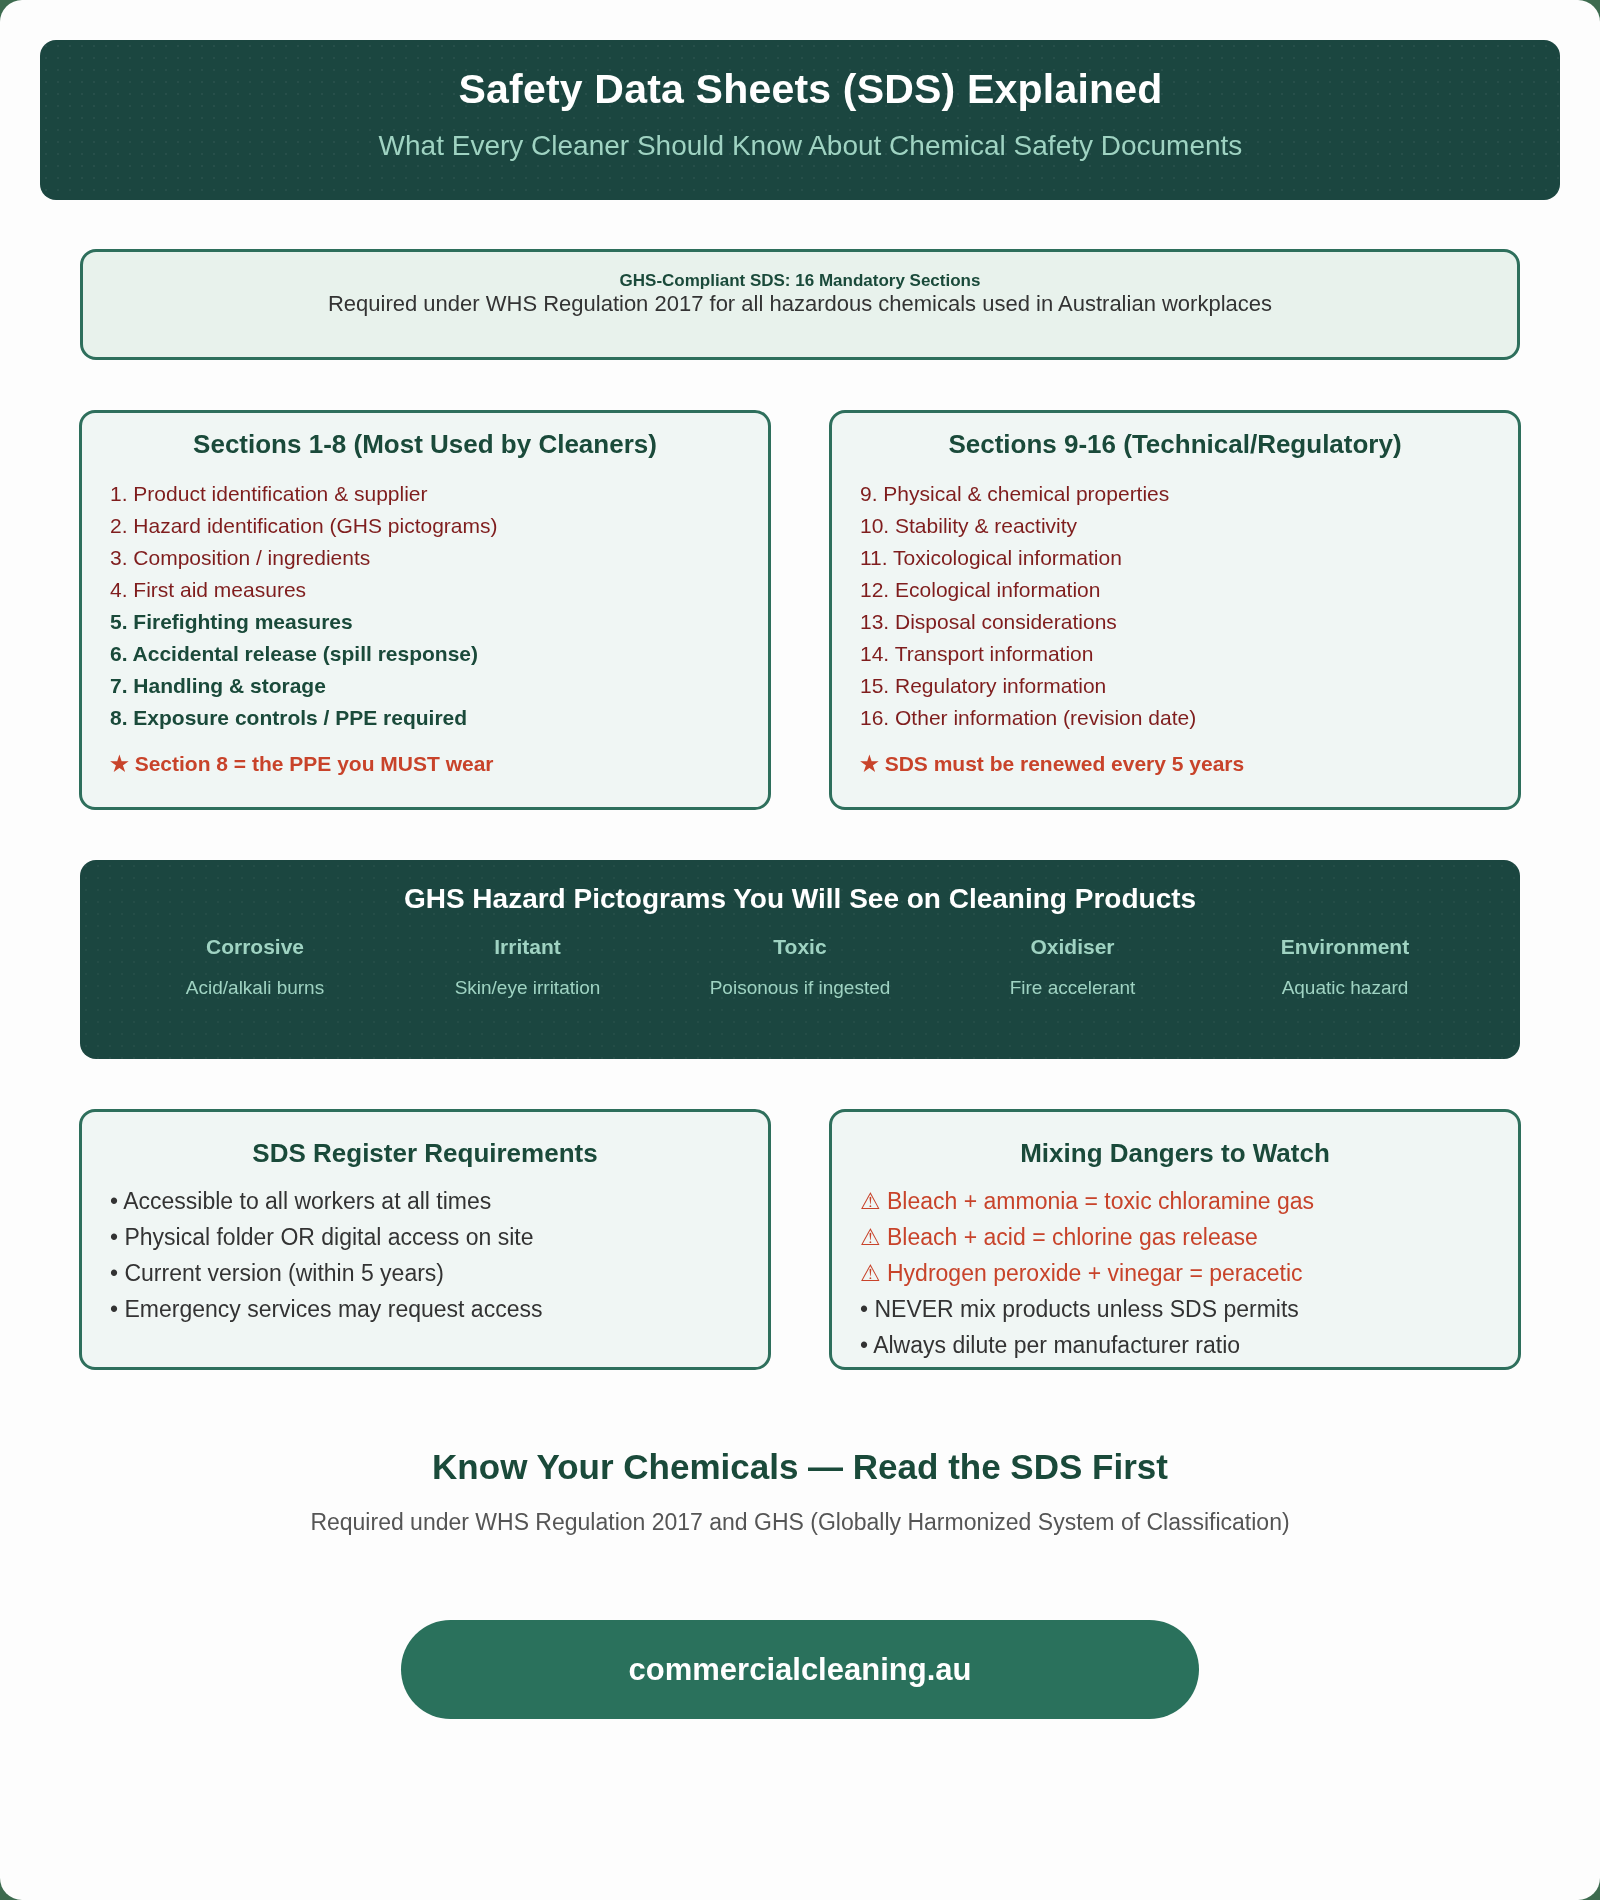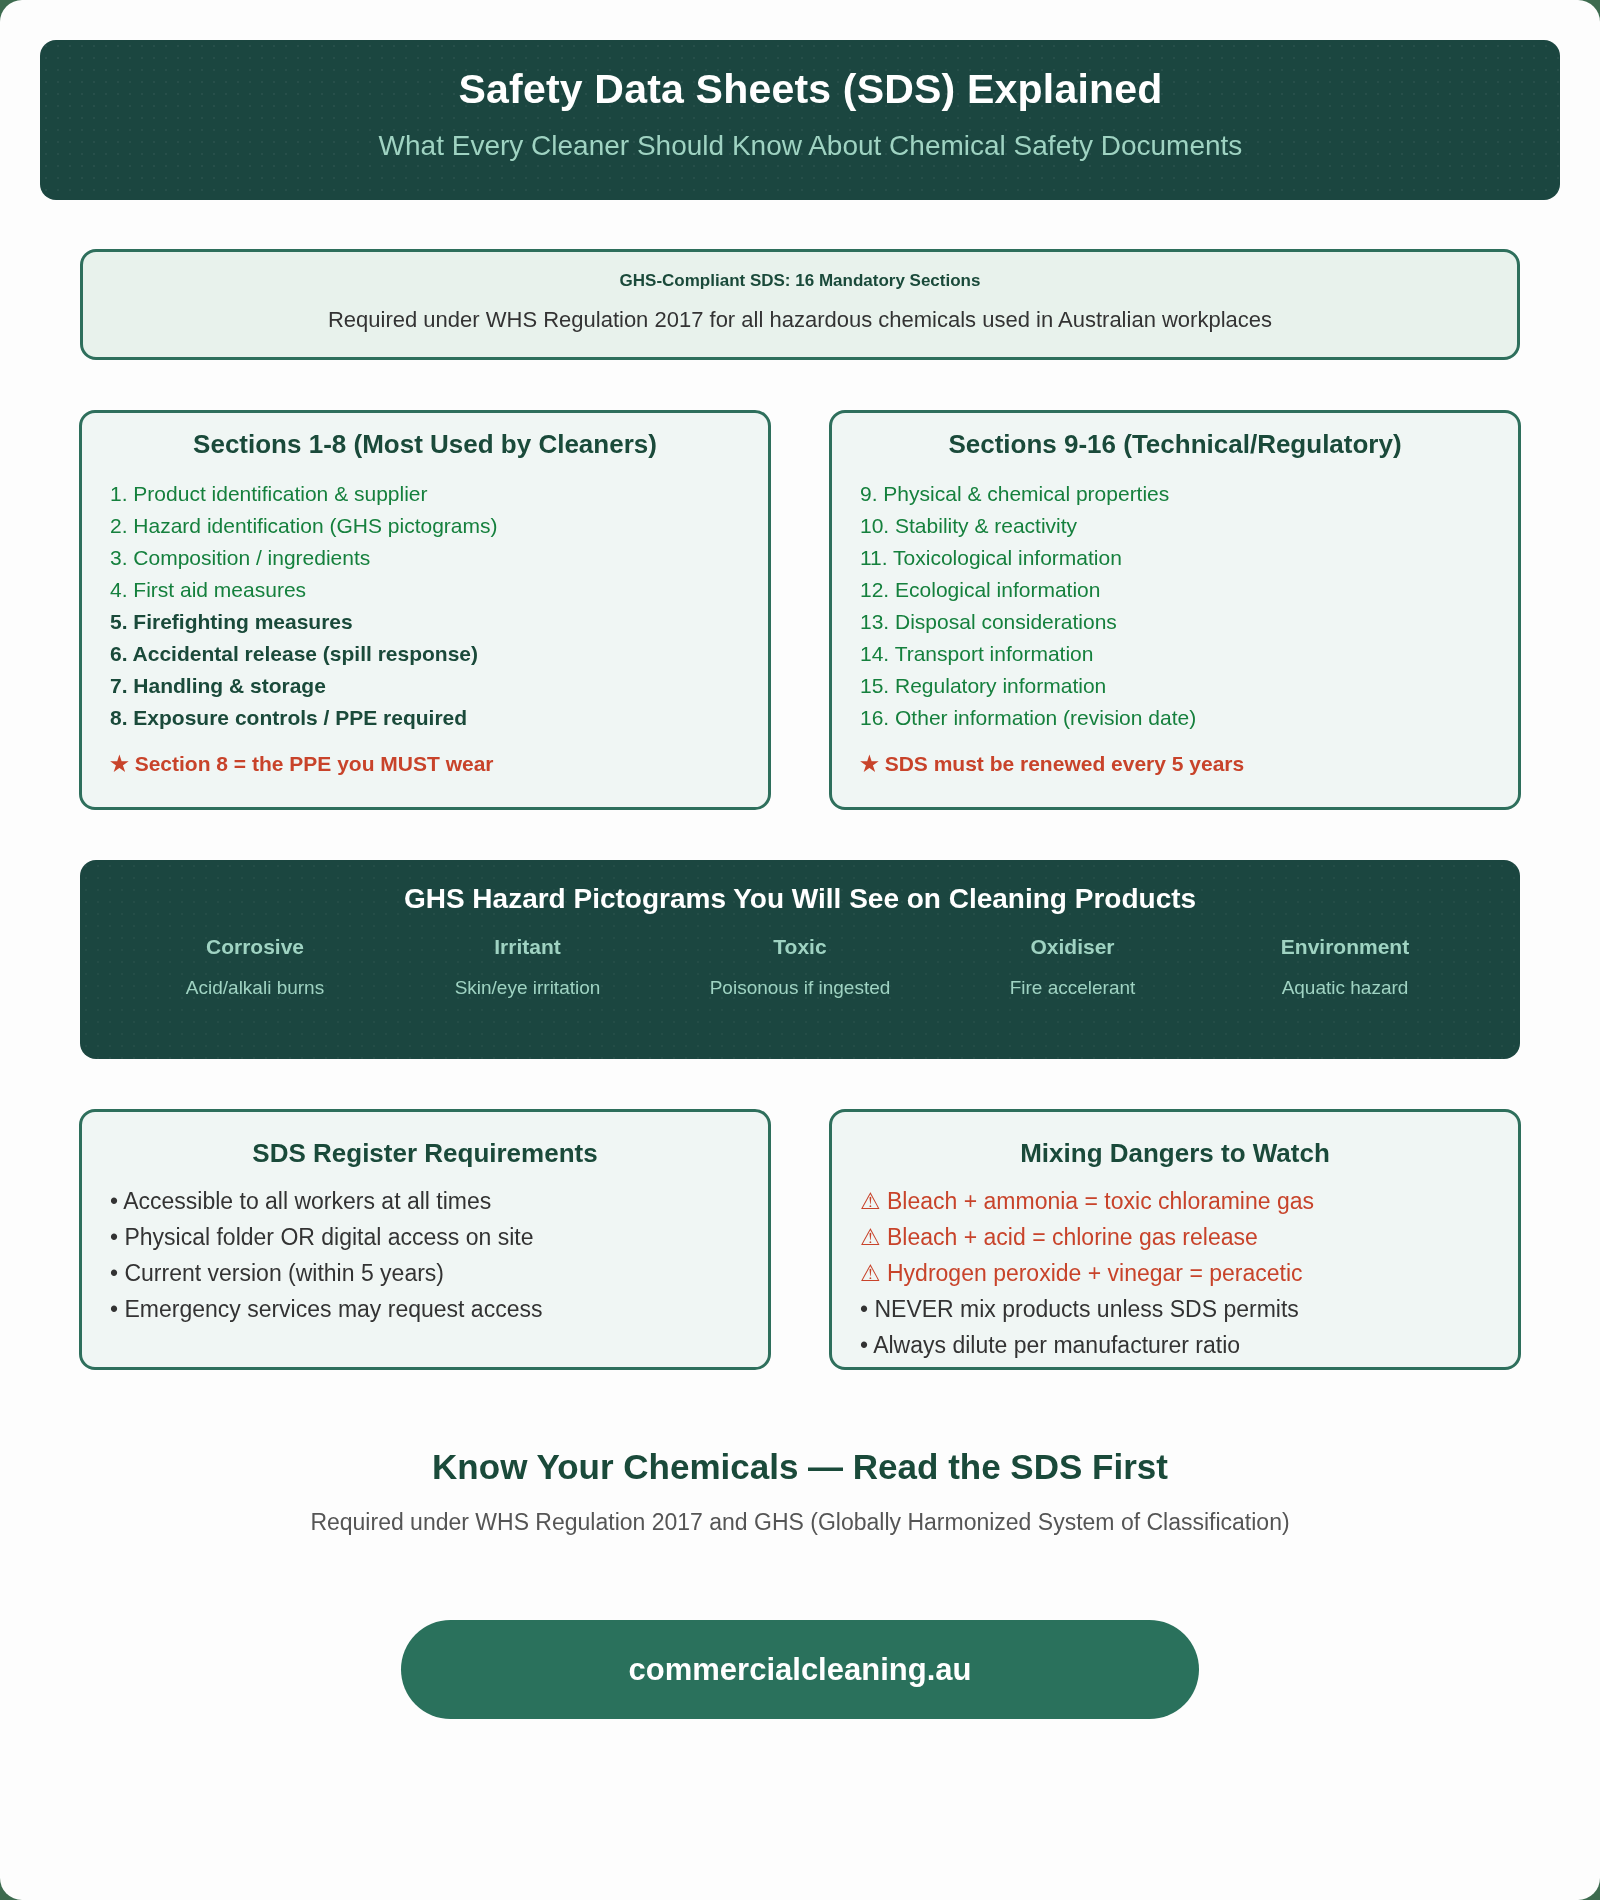--- a/index.html
+++ b/index.html
@@ -17,32 +17,32 @@
     border-radius: 16px; text-align: center; color: #fff; padding-left: 21px;
   }
   .header h1 { font-size: 41px; font-weight: 700; margin-top: 26px; letter-spacing: 0.2px; }
   .header .sub { font-size: 28px; color: #9fd3c2; margin-top: 17px; }
 
   .intro {
     position: absolute; left: 80px; top: 249px; width: 1440px; height: 111px;
     background: #e8f2ec; border: 3px solid #2e6f5c; border-radius: 16px; text-align: center;
   }
   .intro h2 { font-size: 17px; color: #1a4a3a; font-weight: 700; margin-top: 19px; }
-  .intro p { font-size: 22px; color: #333; margin-top: 16px; }
+  .intro p { font-size: 22px; color: #333; }
 
   .card {
     position: absolute; background: #f0f6f4; border: 3px solid #2e6f5c; border-radius: 16px;
   }
   .card h3 { text-align: center; font-size: 26px; color: #1a4a3a; font-weight: 700; }
   .sec-card { top: 410px; width: 692px; height: 400px; }
   .sec-card.left { left: 79px; }
   .sec-card.right { left: 829px; }
   .sec-card h3 { margin-top: 16px; }
   .sec-list { list-style: none; margin: 18px 0 0 28px; }
-  .sec-list li { font-size: 21px; color: #15803d; line-height: 32px; }
+  .sec-list li { font-size: 21px; color: #7f1d1d; line-height: 32px; }
   .sec-list li.bold { font-weight: 700; color: #1a4a3a; }
   .note { margin: 18px 0 0 28px; font-size: 21px; font-weight: 700; color: #c8432a; }
 
   .picto {
     position: absolute; left: 80px; top: 860px; width: 1440px; height: 199px;
     background-color: #1b4640;
     background-image: radial-gradient(rgba(255,255,255,0.04) 1px, transparent 1px);
     background-size: 12px 12px;
     border-radius: 16px; text-align: center;
   }

